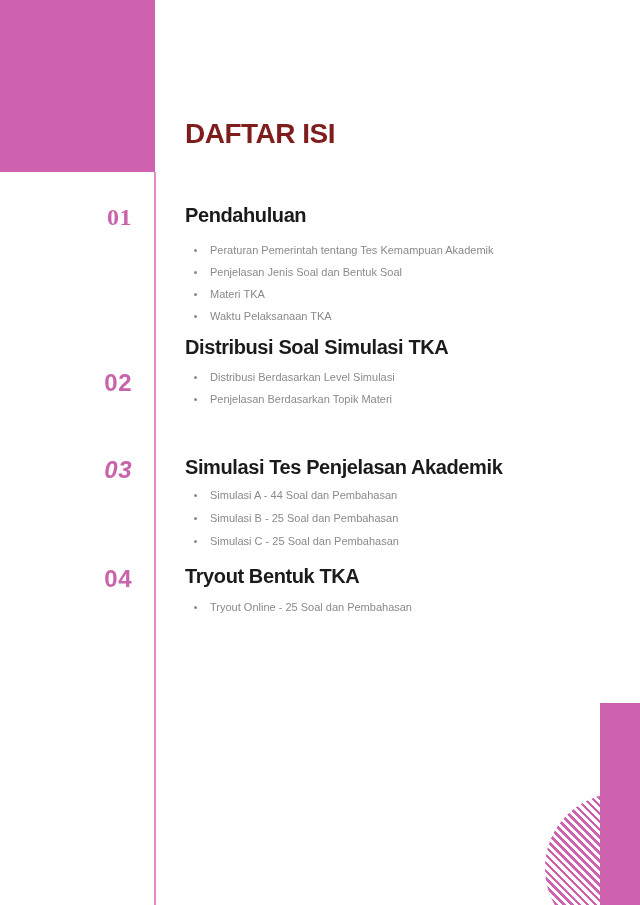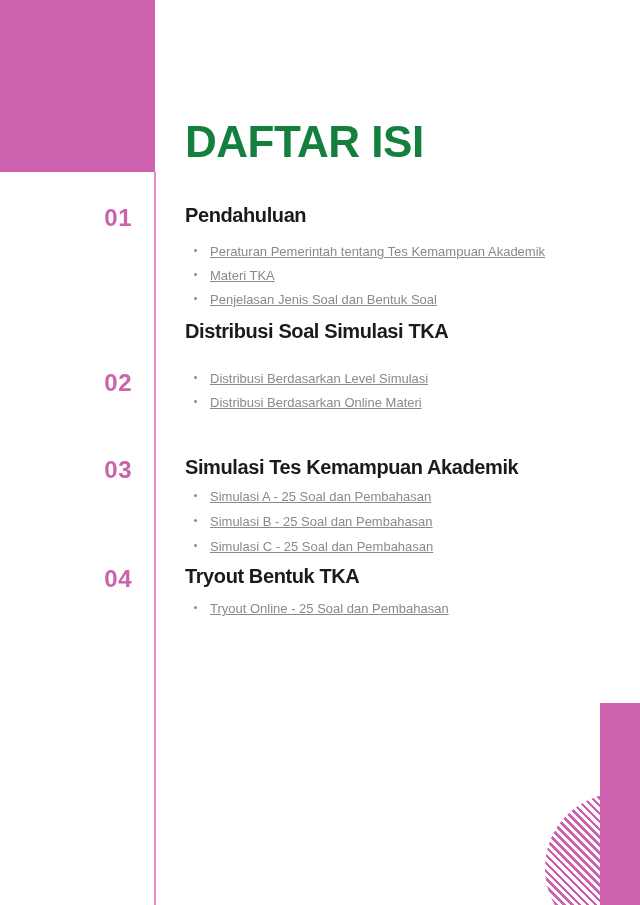--- a/index.html
+++ b/index.html
@@ -53,24 +53,24 @@
     overflow:hidden;
   }
   #circle-clip #striped-circle {
     left:45px; top:13px;
   }
 
   
   #title {
     position:absolute;
     left:185px; top:120px;
-    font-size:44px;
+    font-size:28px;
     font-weight:bold;
     letter-spacing:-0.5px;
-    color:#15803d;
+    color:#7f1d1d;
     line-height:1;
   }
 
   
   .section { position:absolute; left:0; width:640px; }
   .sec-num {
     position:absolute;
     left:60px;
     width:72px;
     text-align:right;
@@ -89,45 +89,44 @@
     white-space:nowrap;
   }
   .sub-list {
     position:absolute;
     left:192px;
     list-style:none;
   }
   .sub-item {
     position:relative;
     padding-left:18px;
-    font-size:13px;
+    font-size:11px;
     color:#8a8a8a;
     line-height:1;
     margin-bottom:11px;
     white-space:nowrap;
-    text-decoration:underline;
   }
   .sub-item .dot {
     position:absolute;
     left:2px; top:3.5px;
     width:3.2px; height:3.2px;
     border-radius:50%;
     background:#8a8a8a;
   }
 
   
-  #section-01 .sec-num   { top:204px; }
+  #section-01 .sec-num   { top:204px;font-family:Liberation Serif, serif; }
   #section-01 .sec-title { top:204px; }
   #section-01 .sub-list  { top:245px; }
 
   #section-02 .sec-num   { top:333px;margin-top:36px; }
-  #section-02 .sec-title { top:320px; }
+  #section-02 .sec-title { top:336px; }
   #section-02 .sub-list  { top:372px; }
 
-  #section-03 .sec-num   { top:456px; }
+  #section-03 .sec-num   { top:456px;font-style:italic; }
   #section-03 .sec-title { top:456px; }
   #section-03 .sub-list  { top:490px; }
 
   #section-04 .sec-num   { top:565px;text-align:right; }
   #section-04 .sec-title { top:565px; }
   #section-04 .sub-list  { top:602px; }
 
   #section-03 .sub-item, #section-04 .sub-item { margin-bottom:12px; }
 </style>
 </head>
@@ -143,39 +142,40 @@
   </div>
   <div id="bottom-bar"></div>
 
   <div id="title">DAFTAR ISI</div>
 
   <div class="section" id="section-01">
     <div class="sec-num">01</div>
     <div class="sec-title">Pendahuluan</div>
     <ul class="sub-list">
       <li class="sub-item"><span class="dot"></span><span>Peraturan Pemerintah tentang Tes Kemampuan Akademik</span></li>
+      <li class="sub-item"><span class="dot"></span><span>Penjelasan Jenis Soal dan Bentuk Soal</span></li>
       <li class="sub-item"><span class="dot"></span><span>Materi TKA</span></li>
-      <li class="sub-item"><span class="dot"></span><span>Penjelasan Jenis Soal dan Bentuk Soal</span></li>
+      <li class="sub-item"><span class="dot"></span><span>Waktu Pelaksanaan TKA</span></li>
     </ul>
   </div>
 
   <div class="section" id="section-02">
     <div class="sec-num">02</div>
     <div class="sec-title">Distribusi Soal Simulasi TKA</div>
     <ul class="sub-list">
       <li class="sub-item"><span class="dot"></span><span>Distribusi Berdasarkan Level Simulasi</span></li>
-      <li class="sub-item"><span class="dot"></span><span>Distribusi Berdasarkan Online Materi</span></li>
+      <li class="sub-item"><span class="dot"></span><span>Penjelasan Berdasarkan Topik Materi</span></li>
     </ul>
   </div>
 
   <div class="section" id="section-03">
     <div class="sec-num">03</div>
-    <div class="sec-title">Simulasi Tes Kemampuan Akademik</div>
+    <div class="sec-title">Simulasi Tes Penjelasan Akademik</div>
     <ul class="sub-list">
-      <li class="sub-item"><span class="dot"></span><span>Simulasi A - 25 Soal dan Pembahasan</span></li>
+      <li class="sub-item"><span class="dot"></span><span>Simulasi A - 44 Soal dan Pembahasan</span></li>
       <li class="sub-item"><span class="dot"></span><span>Simulasi B - 25 Soal dan Pembahasan</span></li>
       <li class="sub-item"><span class="dot"></span><span>Simulasi C - 25 Soal dan Pembahasan</span></li>
     </ul>
   </div>
 
   <div class="section" id="section-04">
     <div class="sec-num">04</div>
     <div class="sec-title">Tryout Bentuk TKA</div>
     <ul class="sub-list">
       <li class="sub-item"><span class="dot"></span><span>Tryout Online  - 25 Soal dan Pembahasan</span></li>

